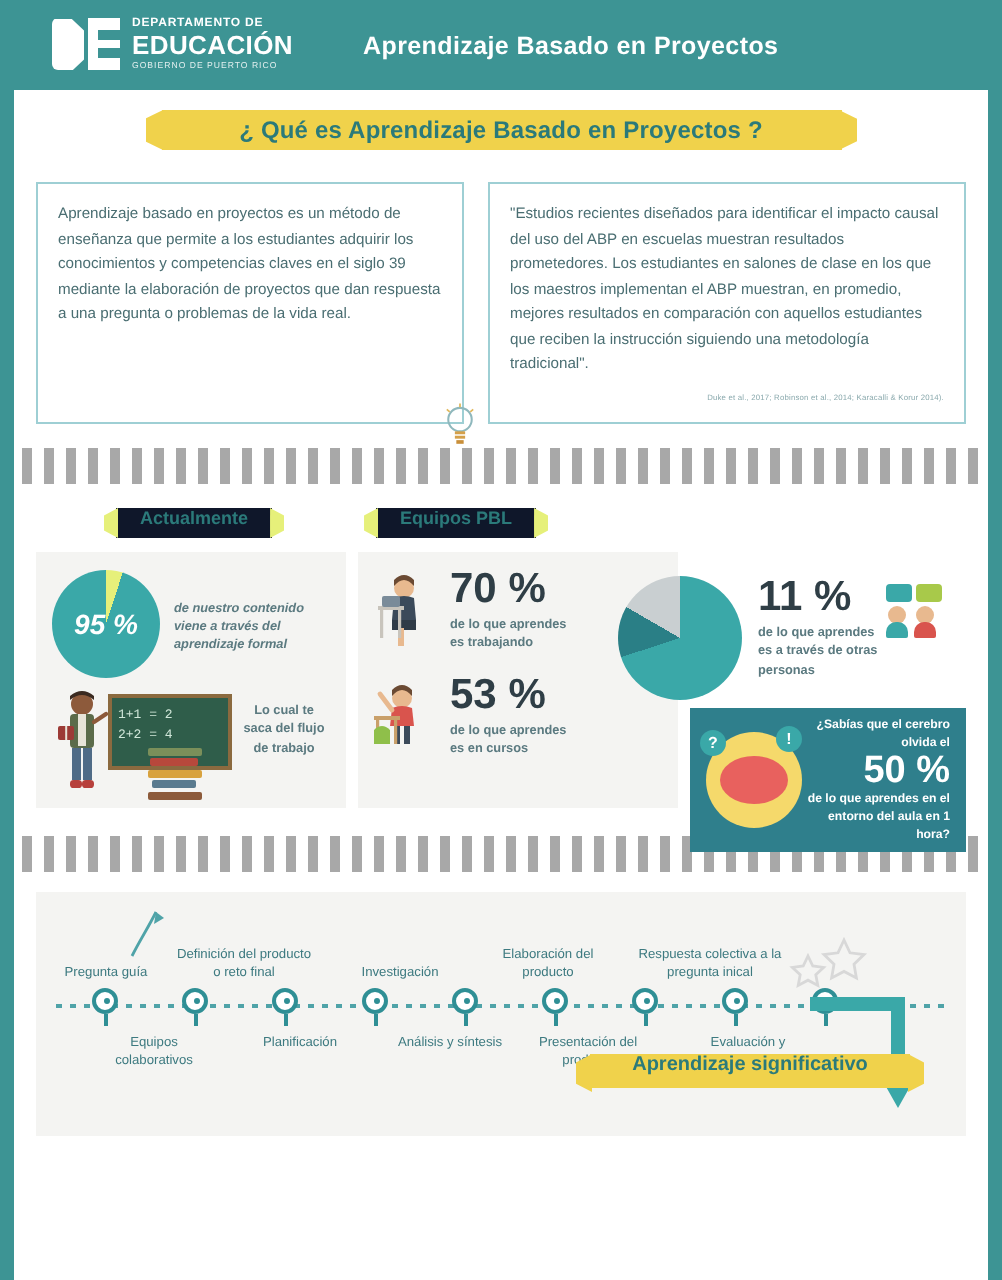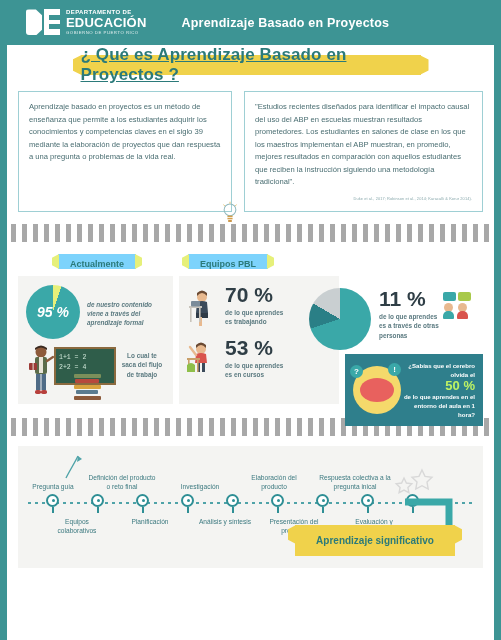--- a/index.html
+++ b/index.html
@@ -56,21 +56,21 @@
     background:#f0d24b;
     display:flex;align-items:center;justify-content:center;
     position:relative;
   }
   .title-banner:before,.title-banner:after{
     content:"";position:absolute;top:0;width:9px;height:20px;background:#f0d24b;
   }
   .title-banner:before{left:-8px;clip-path:polygon(100% 0,100% 100%,0 78%,0 22%);}
   .title-banner:after{right:-8px;clip-path:polygon(0 0,0 100%,100% 78%,100% 22%);}
   .title-banner span{
-    font-size:17px;font-weight:bold;color:#2b7a7a;letter-spacing:.1px;text-decoration:underline;
+    font-size:12px;font-weight:bold;color:#2b7a7a;letter-spacing:.1px;
   }
   .boxes{display:flex;gap:12px;margin-top:16px;}
   .tbox{
     border:1px solid #9ecfd4;
     background:#ffffff;
     padding:9px 10px;
     font-size:7.6px;line-height:1.65;color:#4a6e72;
     position:relative;
   }
   .tbox.left-box{width:192px;min-height:94px;}
@@ -84,21 +84,21 @@
   
   .stripes{
     height:18px;width:100%;
     background:repeating-linear-gradient(90deg,#a8a8a8 0 5px,#ffffff 5px 11px);
     margin-top:12px;
   }
   
   .sec2{position:relative;padding:12px 18px 0 18px;}
   .tag-row{display:flex;gap:10px;}
   .tag{
-    height:15px;background:#7dd3fc;display:inline-flex;align-items:flex-end;
+    height:15px;background:#0f172a;display:inline-flex;align-items:flex-start;
     justify-content:center;padding:0 12px;position:relative;
     font-size:9px;font-weight:bold;color:#2b7a7a;
   }
   .tag:before,.tag:after{content:"";position:absolute;top:0;width:7px;height:15px;background:#e6f07a;}
   .tag:before{left:-6px;clip-path:polygon(100% 0,100% 100%,0 75%,0 25%);}
   .tag:after{right:-6px;clip-path:polygon(0 0,0 100%,100% 75%,100% 25%);}
   .tag-actualmente{margin-left:40px;}
   .tag-pbl{margin-left:42px;}
   .panels{display:flex;gap:6px;margin-top:7px;}
   .panel{background:#f4f4f2;position:relative;}
@@ -115,21 +115,21 @@
   .pie95 span{font-size:14px;font-weight:bold;color:#ffffff;}
   .pie70{
     width:62px;height:62px;border-radius:50%;
     background:conic-gradient(#3aa8a8 0 252deg,#2a7f86 252deg 300deg,#c9cfd1 300deg 360deg);
   }
   .teal-card{
     background:#2f7f8c;width:100%;height:72px;position:relative;
     display:flex;align-items:center;
   }
   .teal-txt{color:#ffffff;font-size:6.1px;line-height:1.5;text-align:right;padding-right:8px;font-weight:bold;}
-  .teal-big{font-size:13px;font-weight:bold;color:#bef264;line-height:1;}
+  .teal-big{font-size:19px;font-weight:bold;color:#ffffff;line-height:1;}
   .brain-circ{
     width:48px;height:48px;border-radius:50%;background:#f5d96b;
     position:relative;margin-left:8px;flex:0 0 auto;
     display:flex;align-items:center;justify-content:center;
   }
   .brain{width:34px;height:24px;border-radius:17px/12px;background:#e8615e;}
   .qbadge,.ibadge{
     position:absolute;width:13px;height:13px;border-radius:50%;
     color:#ffffff;font-size:8px;font-weight:bold;
     display:flex;align-items:center;justify-content:center;
@@ -166,22 +166,22 @@
     content:"";position:absolute;left:4px;top:2.5px;width:3px;height:3px;border-radius:50%;background:#2f8f95;
   }
   .node-stem{
     position:absolute;top:61px;width:2px;height:6px;background:#2f8f95;
   }
   .lbl{
     position:absolute;font-size:6.6px;color:#3d7a80;text-align:center;line-height:1.35;
   }
   .lbl.up{transform:translateY(-100%);}
   .final-banner{
-    position:absolute;left:295px;bottom:12px;width:160px;height:31px;background:#f0d24b;
-    display:flex;align-items:center;justify-content:center;
+    position:absolute;left:295px;bottom:24px;width:160px;height:17px;background:#f0d24b;
+    display:flex;align-items:flex-start;justify-content:center;
   }
   .final-banner:before,.final-banner:after{content:"";position:absolute;top:0;width:8px;height:19px;background:#f0d24b;}
   .final-banner:before{left:-7px;clip-path:polygon(100% 0,100% 100%,0 78%,0 22%);}
   .final-banner:after{right:-7px;clip-path:polygon(0 0,0 100%,100% 78%,100% 22%);}
   .final-banner span{font-size:10px;font-weight:bold;color:#2b7a7a;}
 </style>
 </head>
 <body>
 
 <div class="header">
@@ -276,21 +276,21 @@
         <div class="books" style="position:absolute;left:56px;bottom:6px;width:28px;">
           <i style="background:#7b8f5a;width:27px;"></i>
           <i style="background:#b7483c;width:24px;margin-left:1px;"></i>
           <i style="background:#d8a23e;width:27px;"></i>
           <i style="background:#5a7b8f;width:22px;margin-left:2px;"></i>
           <i style="background:#8c5a3b;width:27px;"></i>
         </div>
       </div>
 
       <div class="panel p-mid">
-        <div style="display:flex;align-items:flex-end;padding:8px 4px 0 6px;">
+        <div style="display:flex;align-items:center;padding:8px 4px 0 6px;">
 
           <svg width="34" height="38" viewBox="0 0 34 38">
             <circle cx="17" cy="8" r="5" fill="#e8b98f"></circle>
             <path d="M12 7 Q17 1 22 7 L22 4 Q17 -1 12 4 Z" fill="#6b4a33"></path>
             <path d="M12 13 Q17 11 22 13 L23 24 L11 24 Z" fill="#3b4a5a"></path>
             <rect x="11" y="24" width="12" height="5" fill="#2f3b47"></rect>
             <rect x="14" y="28" width="3" height="9" fill="#e8b98f"></rect>
             <rect x="4" y="17" width="13" height="2" fill="#c8c4bc"></rect>
             <rect x="5" y="19" width="1.6" height="14" fill="#c8c4bc"></rect>
             <rect x="14" y="19" width="1.6" height="14" fill="#c8c4bc"></rect>

